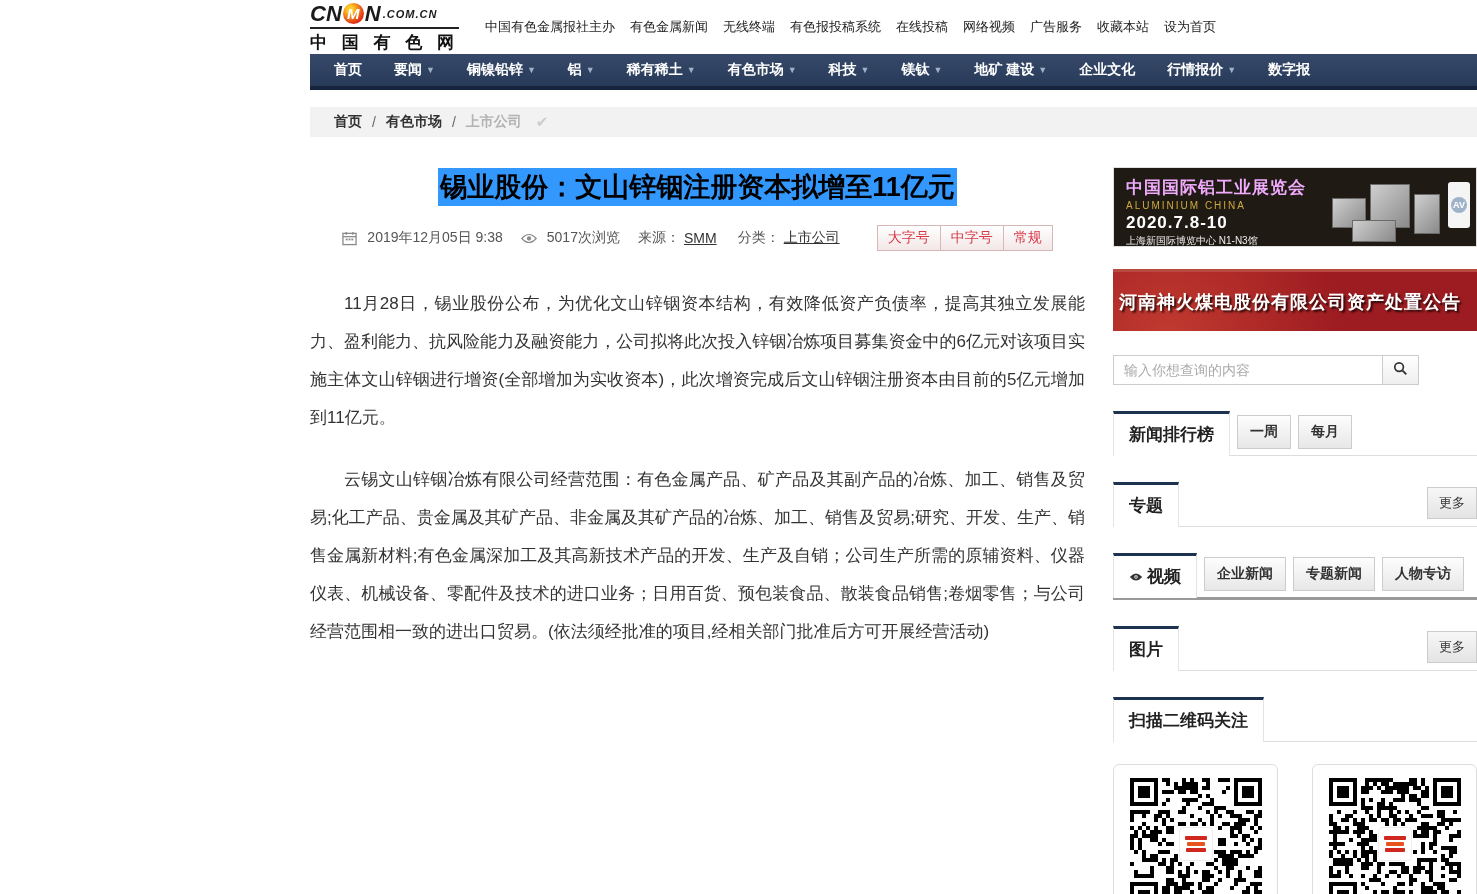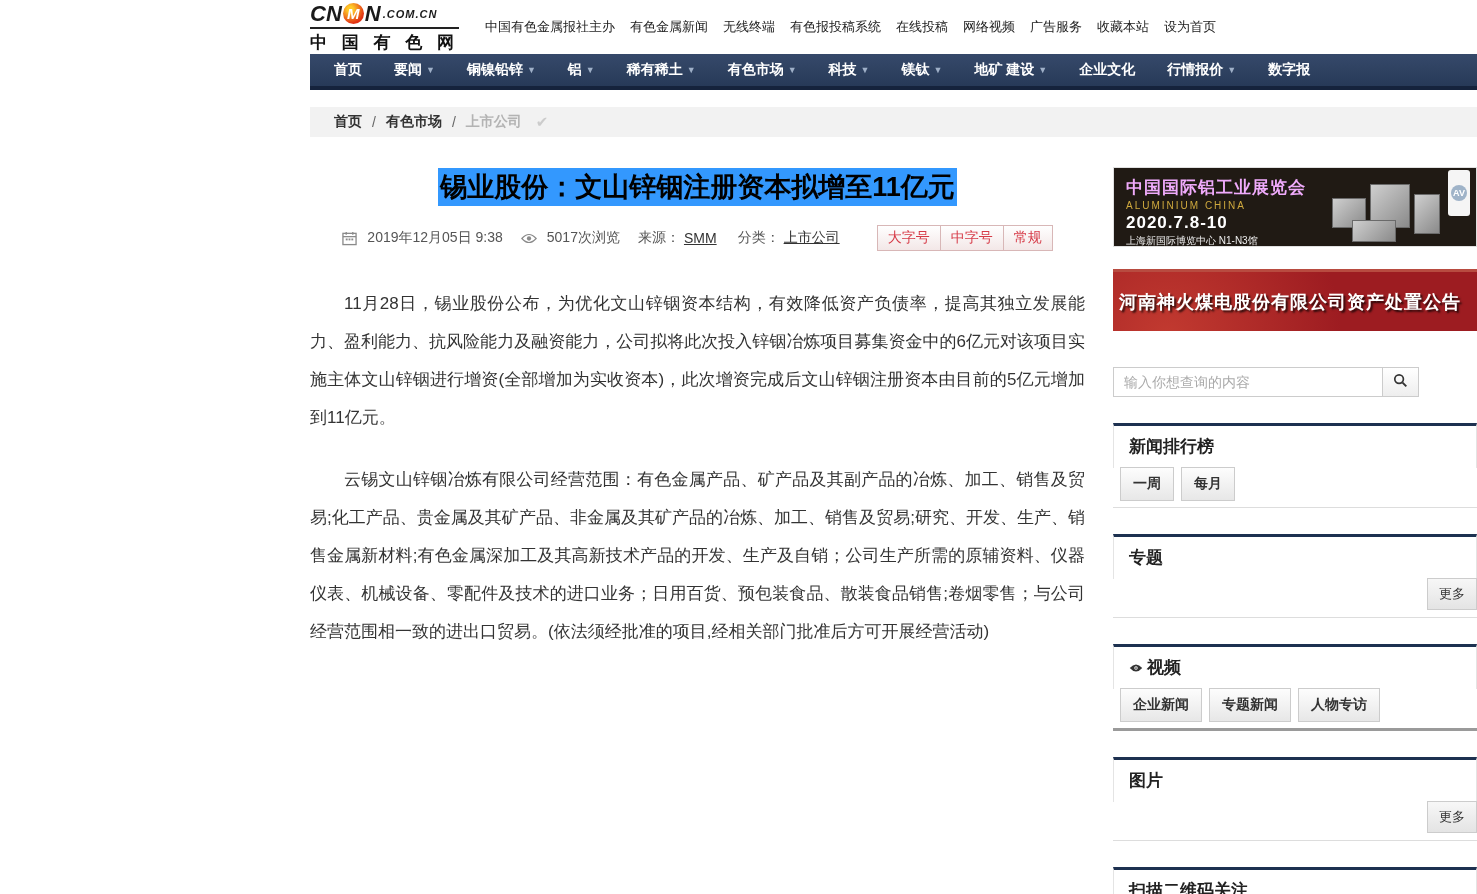--- a/index.html
+++ b/index.html
@@ -64,39 +64,39 @@
 
   
   .ad-banner1 { height:80px; background:#201a14; border:1px solid #e0e0e0; position:relative;
     overflow:hidden; padding:8px 0 0 12px; }
   .ad1-title { color:#f0abfc; font-size:17px; font-weight:bold; letter-spacing:1px; }
   .ad1-sub { color:#cfa93e; font-size:10px; font-weight:normal; letter-spacing:2px; margin-top:1px; }
   .ad1-date { color:#fff; font-size:17px; font-weight:900; margin-top:2px; letter-spacing:1px; }
   .ad1-venue { color:#eee; font-size:10px; margin-top:1px; }
   .ad1-cubes { position:absolute; right:34px; top:6px; width:120px; height:70px; }
   .cube { position:absolute; background:linear-gradient(135deg,#cfcfcf,#8a8a8a); border:1px solid #6a6a6a; }
-  .ad1-chip { position:absolute; right:6px; top:2px; width:22px; height:46px; background:#f5f5f5;
+  .ad1-chip { position:absolute; right:6px; top:14px; width:22px; height:46px; background:#f5f5f5;
     border-radius:3px; display:flex; align-items:center; justify-content:center; }
   .ad1-chip-logo { width:16px; height:16px; border-radius:50%; background:#9fb3c8;
     color:#fff; font-size:9px; font-weight:bold; display:flex; align-items:center; justify-content:center; }
 
   .ad-banner2 { margin-top:22px; height:62px; background:radial-gradient(circle at 15% 110%, #c23a30 0%, #9d1c21 55%);
     display:flex; align-items:center; padding-left:6px; border-top:3px solid #b84b40; }
   .ad2-text { color:#fff; font-size:18px; font-weight:bold; white-space:nowrap;
     text-shadow:2px 2px 2px rgba(0,0,0,.75); letter-spacing:1px; }
 
-  .search-row { margin-top:36px; display:flex;border-radius:6px; }
+  .search-row { margin-top:24px; display:flex;border-radius:6px; }
   .search-input { width:270px; height:30px; border:1px solid #ccc; padding:0 10px;
     font-size:14px; color:#333; outline:none; font-family:inherit; }
   .search-input::placeholder { color:#aaa; }
   .search-btn { width:36px; height:30px; border:1px solid #ccc; border-left:none;
     background:linear-gradient(#fff,#eee); cursor:pointer; display:flex; align-items:center; justify-content:center; }
 
   .side-section { margin-top:26px; }
-  .section-head-row { display:flex; border-bottom:1px solid #ddd; position:relative;flex-direction:column; }
+  .section-head-row { display:flex; align-items:flex-end; border-bottom:1px solid #ddd; position:relative; }
   .section-title-tab { background:#fff; border-top:3px solid #1d3150; border-left:1px solid #e4e4e4;
     border-right:1px solid #e4e4e4; font-size:17px; font-weight:bold; color:#222;
     padding:9px 15px 10px 15px; margin-bottom:-1px; display:flex; align-items:center; gap:4px; cursor:pointer; }
   .mini-tab { background:linear-gradient(#fdfdfd,#e7e7e7); border:1px solid #ccc; font-size:14px;
     font-weight:bold; color:#333; padding:7px 12px; margin-left:7px; margin-bottom:6px; cursor:pointer; }
   .more-btn { margin-left:auto; margin-bottom:7px; background:linear-gradient(#f7f7f7,#e4e4e4);
     border:1px solid #ccc; font-size:13px; color:#333; padding:6px 11px; cursor:pointer; }
   .thick-line { border-bottom:3px solid #9a9a9a; }
 
   .qr-row { margin-top:22px; display:flex; gap:34px; }

